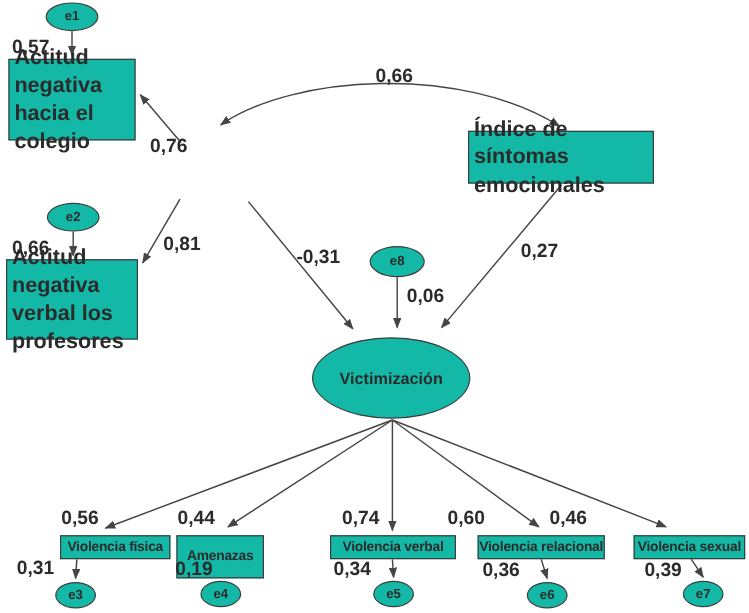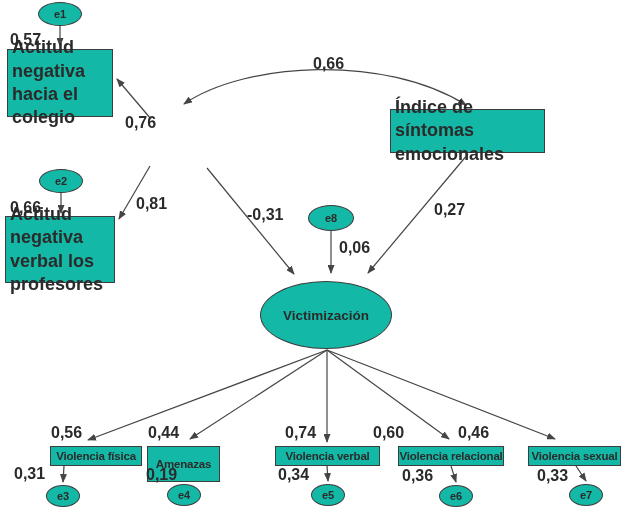--- a/index.html
+++ b/index.html
@@ -98,15 +98,15 @@
   <div class="num" style="left:51px;top:424px;">0,56</div>
   <div class="num" style="left:148px;top:424px;">0,44</div>
   <div class="num" style="left:285px;top:424px;">0,74</div>
   <div class="num" style="left:373px;top:424px;">0,60</div>
   <div class="num" style="left:458px;top:424px;">0,46</div>
 
   <div class="num" style="left:14px;top:465px;">0,31</div>
   <div class="num" style="left:146px;top:466px;">0,19</div>
   <div class="num" style="left:278px;top:466px;">0,34</div>
   <div class="num" style="left:402px;top:467px;">0,36</div>
-  <div class="num" style="left:537px;top:467px;">0,33</div>
+  <div class="num" style="left:537px;top:467px;">0,39</div>
 
 </div>
 
 </body></html>

